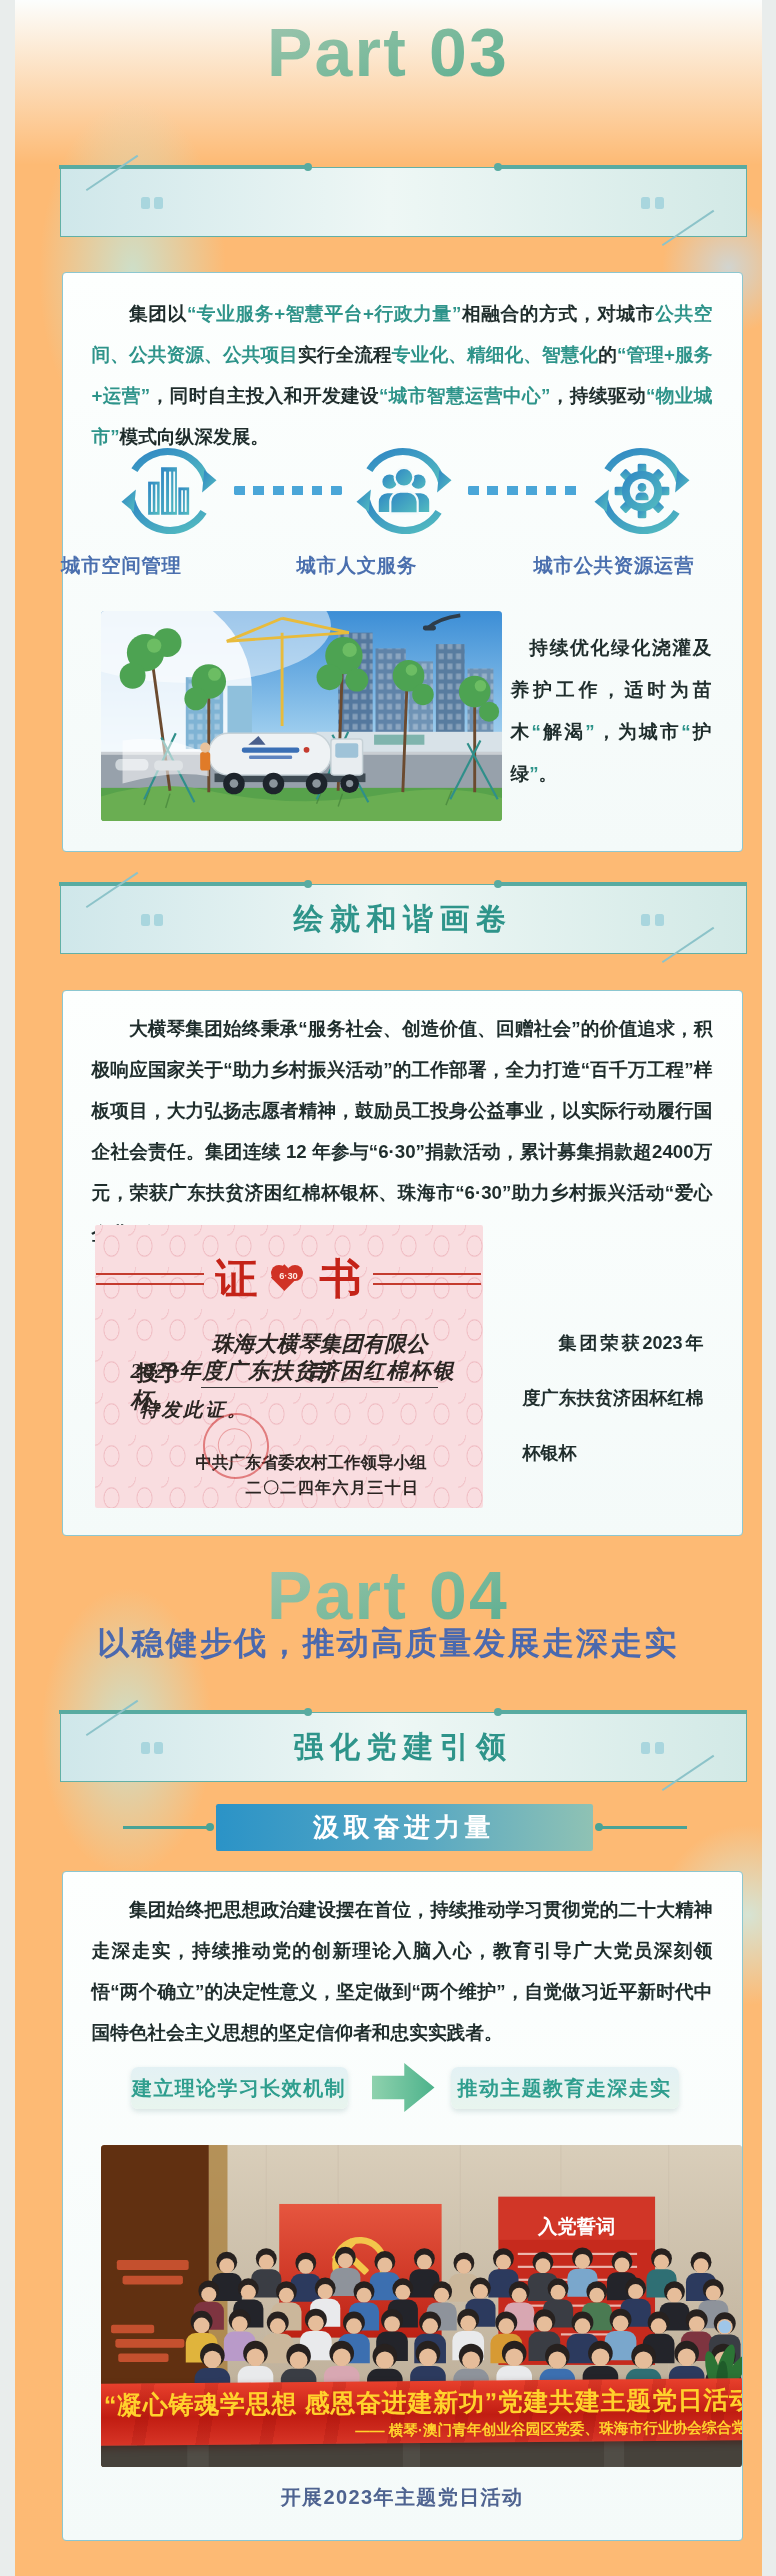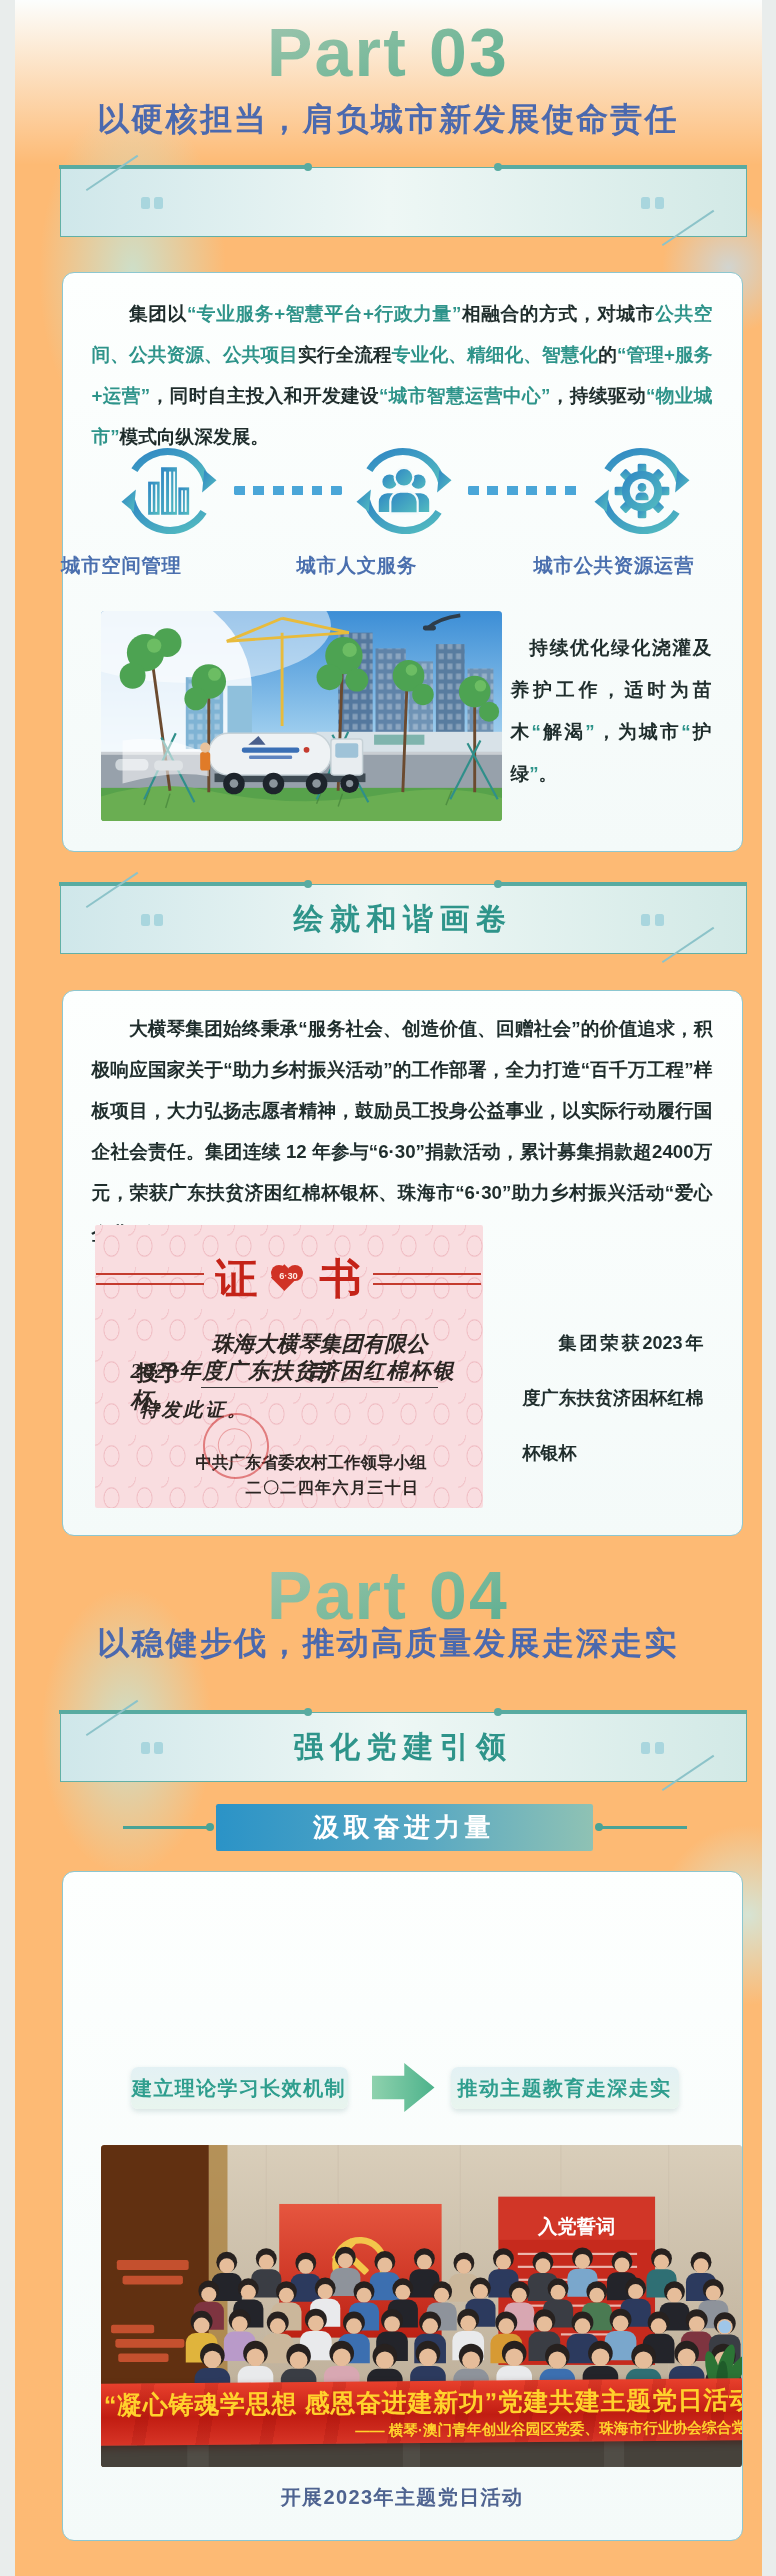--- a/index.html
+++ b/index.html
@@ -30,21 +30,21 @@
   .tbl::after{right:-5px;} .tbr::after{left:-5px;}
   .q{position:absolute;top:29px;width:24.4px;height:12.2px;}
   .q::before,.q::after{content:"";position:absolute;top:0;width:9.3px;height:12.2px;
         border-radius:2.5px;background:#a9d6de;}
   .q::before{left:0;} .q::after{left:13.7px;}
   .ql{left:80px;} .qr{right:80px;}
   .bsl1{height:62px;left:50px;top:-26px;}
   .bsl2{height:62px;right:56px;bottom:-23px;}
   
   .card{position:absolute;left:47px;width:681px;box-sizing:border-box;
-        border:1.4px solid #8cc7d0;border-radius:12px;
+        border:1.4px solid #8cc7d0;border-radius:4px;
         background:linear-gradient(180deg,#fdfffe,#f4faf9);}
   .para{position:absolute;left:29px;right:29px;font-size:18.7px;line-height:41px;
         color:#1f2d2c;font-weight:600;text-align:justify;text-indent:2em;}
   .seg-d{color:#1f2d2c;} .seg-t{color:#2e948a;}
   
   .icon-wrap{position:absolute;width:108px;height:108px;}
   .icon-label{position:absolute;width:216px;text-align:left;font-size:19.4px;
         font-weight:700;color:#4a6fae;letter-spacing:0.7px;}
   .dots{position:absolute;height:9.3px;border-radius:1.4px;
         background:repeating-linear-gradient(90deg,#4aa6d8 0 10.8px,rgba(0,0,0,0) 10.8px 19.4px);}
@@ -129,21 +129,20 @@
     </defs>
   </svg>
 
   <div class="dec-top"></div>
   <div class="blob" style="left:24.4px;top:101px;width:187px;height:345px;background:radial-gradient(closest-side,rgba(200,227,210,.9),rgba(200,227,210,0));"></div>
   <div class="blob" style="left:647px;top:201px;width:133px;height:133px;background:radial-gradient(closest-side,rgba(195,221,238,.75),rgba(195,221,238,0));"></div>
   <div class="blob" style="left:26px;top:1588px;width:172px;height:287px;background:radial-gradient(closest-side,rgba(200,227,210,.9),rgba(200,227,210,0));"></div>
   <div class="blob" style="left:643px;top:1825px;width:180px;height:180px;background:radial-gradient(closest-side,rgba(210,232,222,.9),rgba(210,232,222,0));"></div>
 
   <div class="pnum" style="top:13px;">Part 03</div>
-  <div class="ptitle" style="top:98px;">以硬核担当，肩负城市新发展使命责任</div>
 
   <div class="banner" style="top:167px;">
     <i class="tbl"></i>
     <i class="tbr"></i>
     <span class="q ql"></span>
     <span class="q qr"></span>
     <i class="slash bsl1"></i>
     <i class="slash bsl2"></i>
   </div>
 
@@ -385,20 +384,21 @@
     <span class="q qr"></span>
     <i class="slash bsl1"></i>
     <i class="slash bsl2"></i>
   </div>
 
   <div class="pline l" style="left:108px;top:1826px;width:88px;"></div>
   <div class="pill" style="left:201px;top:1804px;width:377px;height:47px;">汲取奋进力量</div>
   <div class="pline r" style="left:584px;top:1826px;width:88px;"></div>
 
   <div class="card" style="top:1871px;height:670px;">
+    <div class="para" style="top:17px;">集团始终把思想政治建设摆在首位，持续推动学习贯彻党的二十大精神走深走实，持续推动党的创新理论入脑入心，教育引导广大党员深刻领悟“两个确立”的决定性意义，坚定做到“两个维护”，自觉做习近平新时代中国特色社会主义思想的坚定信仰者和忠实实践者。</div>
 
     <div class="gbtn" style="left:68px;top:195px;width:217px;">建立理论学习长效机制</div>
     <div class="garrow" style="left:309px;top:191px;width:63px;height:49px;"></div>
     <div class="gbtn" style="left:388px;top:195px;width:228px;">推动主题教育走深走实</div>
 
     <div class="photo" style="left:38px;top:273px;width:641px;height:322px;">
       <svg viewBox="0 0 892 448" width="641" height="322" style="position:absolute;left:0;top:0;">
         <rect width="892" height="448" fill="url(#wall)"></rect>
         <g stroke="#c9bca8" stroke-width="1.5" opacity=".5">
           <line x1="230" y1="0" x2="230" y2="400"></line>

